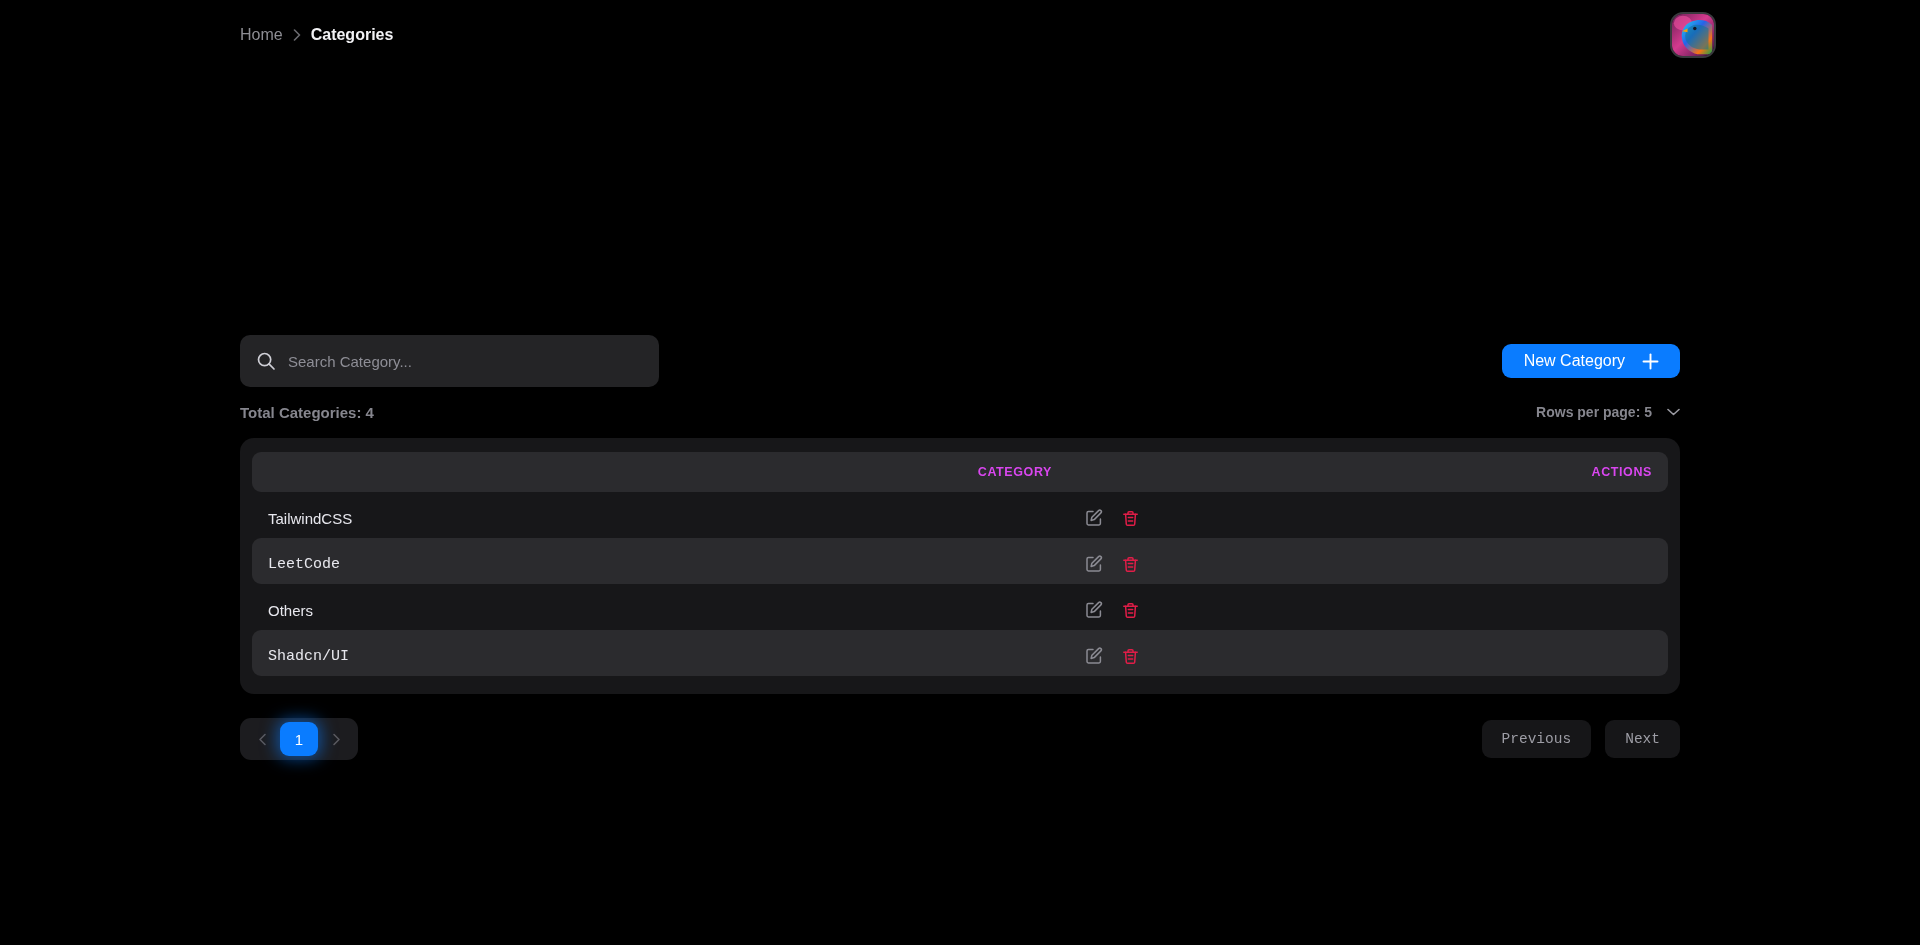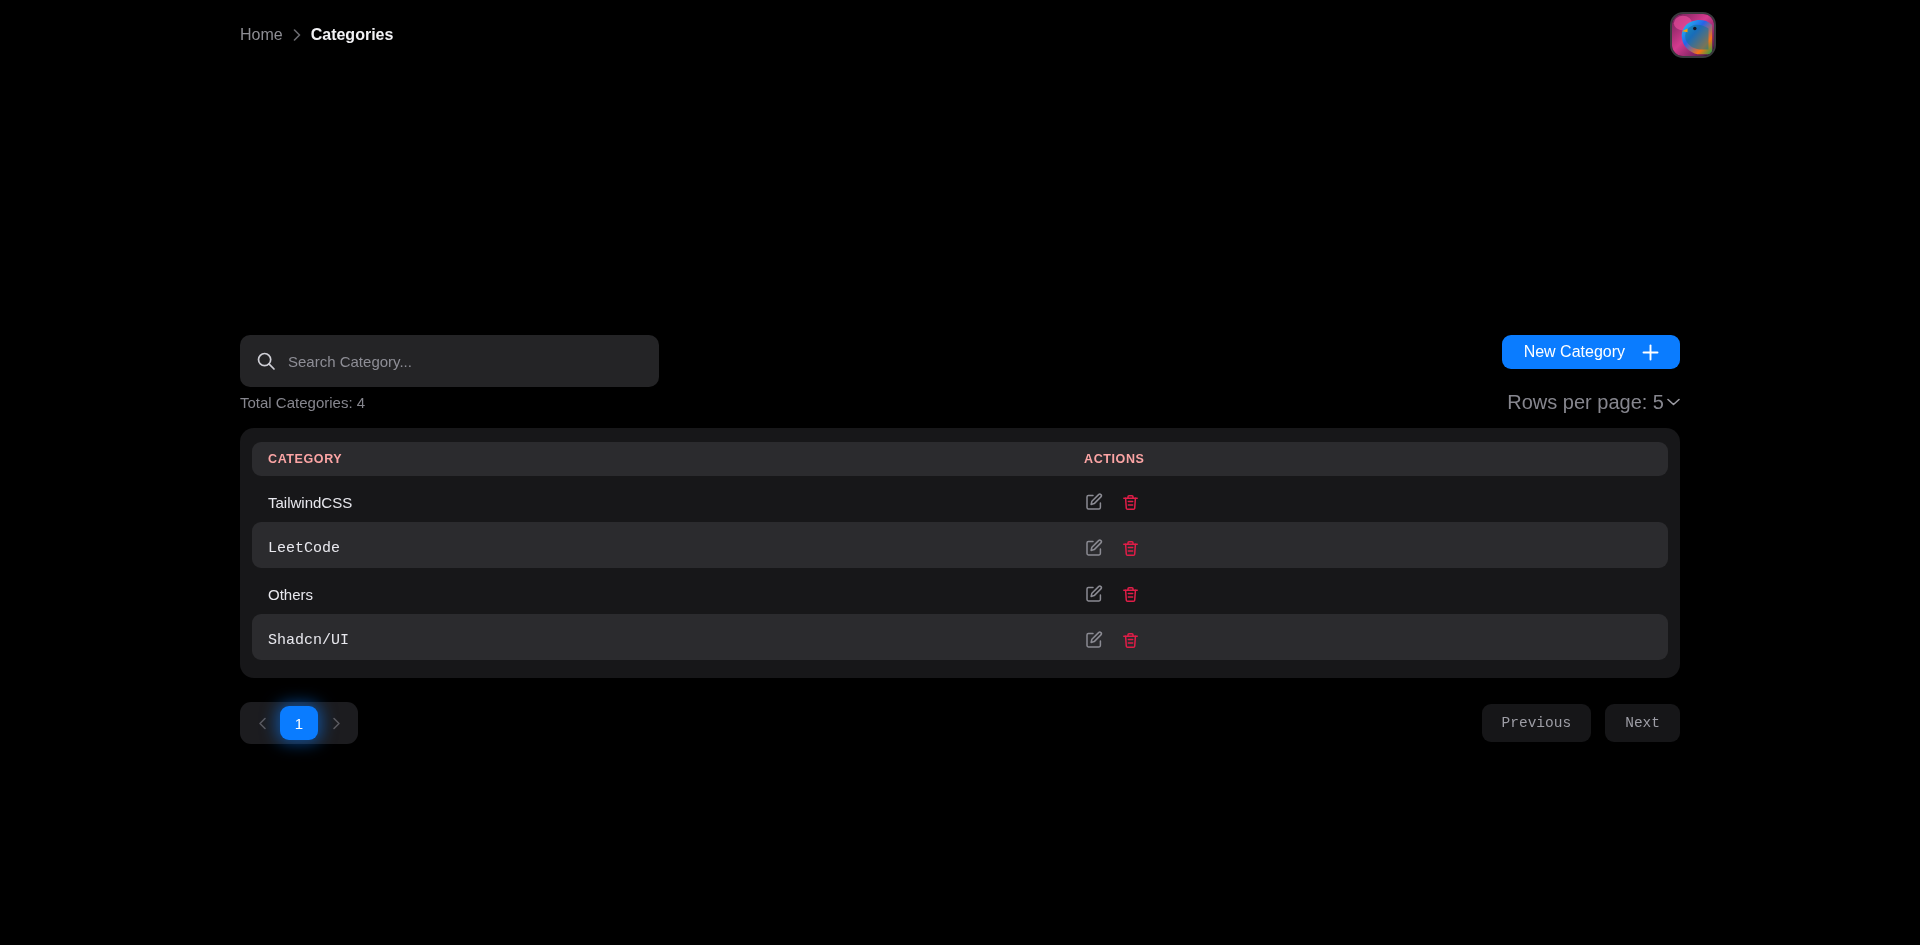--- a/index.html
+++ b/index.html
@@ -67,20 +67,21 @@
   
   .content {
     position: absolute;
     left: 240px;
     top: 335px;
     width: 1440px;
   }
 
   .toolbar {
     display: flex;
+    align-items: center;
     justify-content: space-between;
     height: 52px;
   }
 
   .search-wrap {
     position: relative;
     width: 419px;
     height: 52px;
   }
   .search-input {
@@ -122,33 +123,34 @@
     font-family: "Liberation Sans", sans-serif;
     cursor: pointer;
     white-space: nowrap;
   }
   .new-btn .plus { display: inline-flex; align-items: center; }
 
   .meta-row {
     display: flex;
     align-items: center;
     justify-content: space-between;
-    margin-top: 4px;
+    margin-top: 14px;
     height: 22px;
+    font-weight: bold;
   }
   .total-text {
     color: #86868e;
     font-size: 15px;
   }
   .rows-per-page {
     display: inline-flex;
     align-items: center;
-    gap: 3px;
+    gap: 15px;
     color: #86868e;
-    font-size: 20px;
+    font-size: 14px;
     cursor: pointer;
     user-select: none;
   }
   .rows-per-page .chev { display: inline-flex; align-items: center; color: #9a9aa2; }
 
   
   .table-card {
     margin-top: 15px;
     background: #171719;
     border-radius: 14px;
@@ -156,26 +158,26 @@
   }
 
   .table {
     width: 100%;
     border-collapse: separate;
     border-spacing: 0;
   }
 
   .table thead th {
     background: #2b2b2e;
-    color: #fca5a5;
+    color: #d946ef;
     font-size: 12.5px;
     font-weight: 700;
     letter-spacing: 0.6px;
-    text-align: left;
-    height: 34px;
+    text-align: right;
+    height: 40px;
     padding: 0 16px;
   }
   .table thead th:first-child { border-radius: 9px 0 0 9px; }
   .table thead th:last-child  { border-radius: 0 9px 9px 0; }
   .col-actions { width: 600px; }
 
   .table tbody td {
     height: 40px;
     padding: 0 16px;
     color: #e8e8ee;

